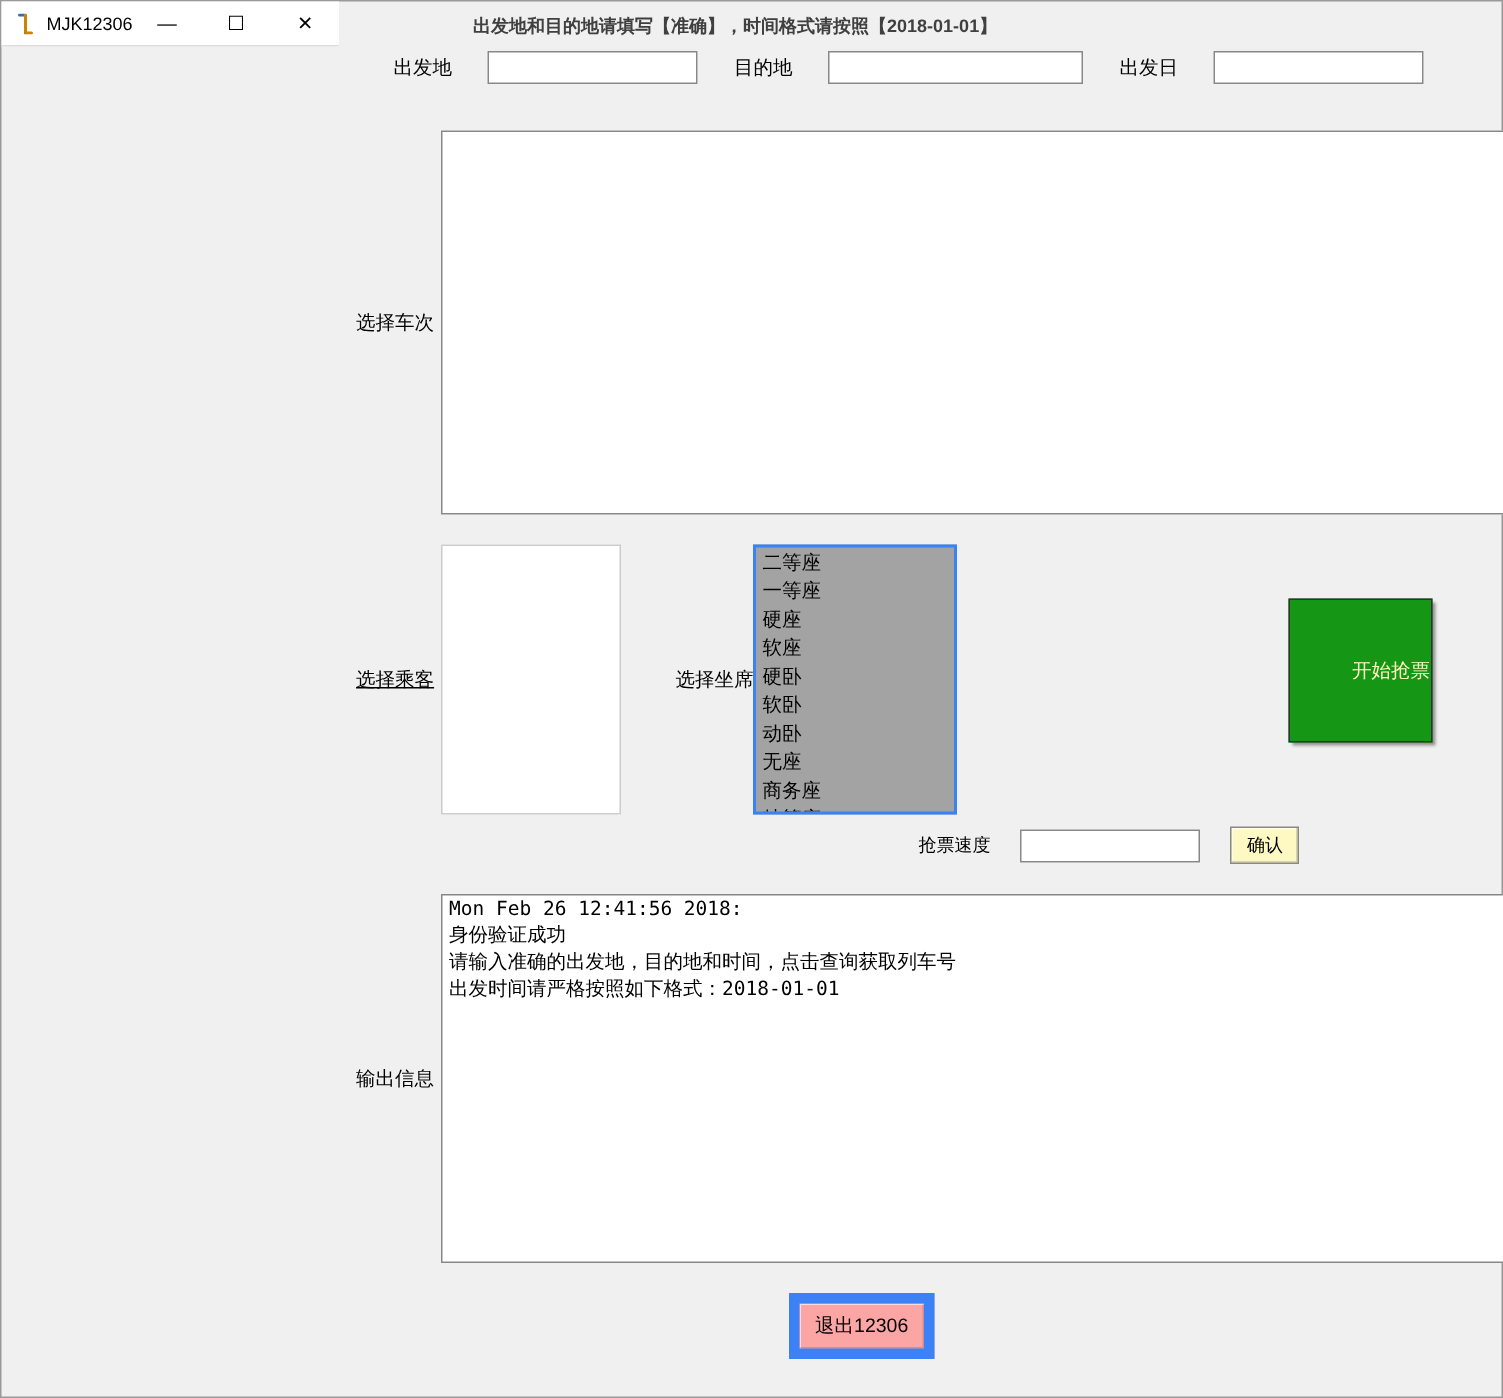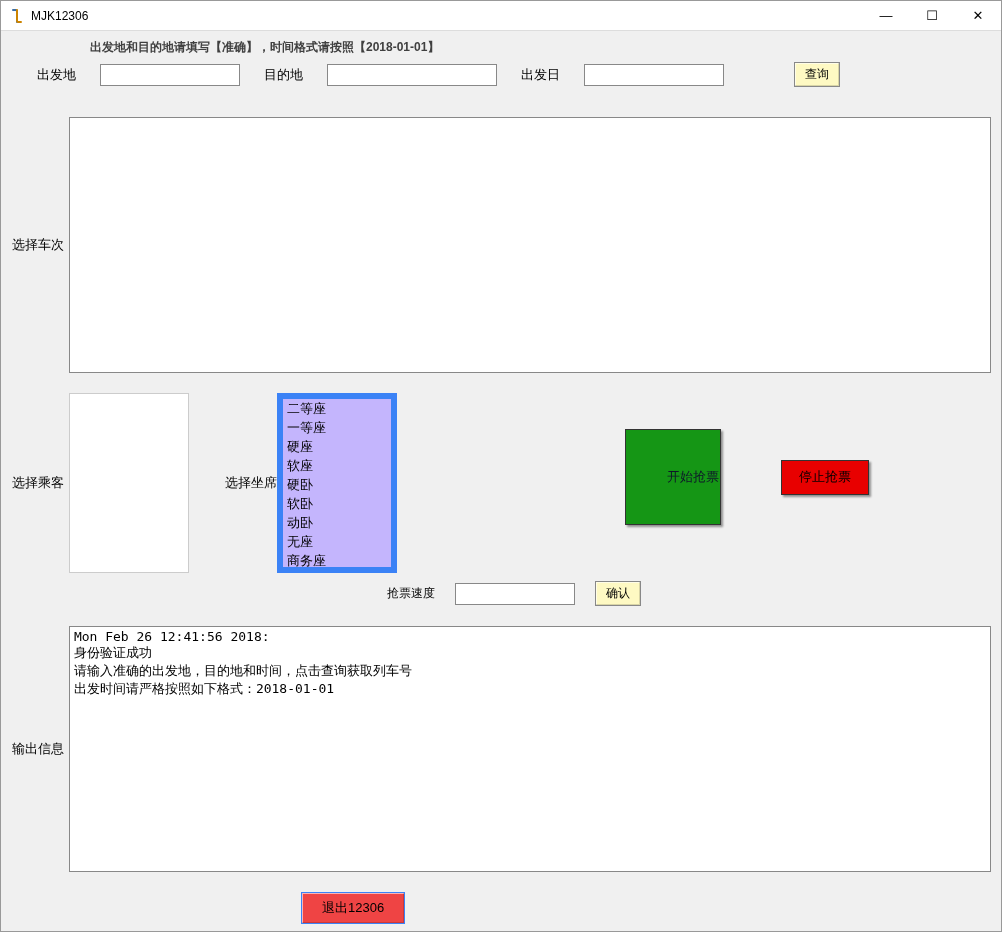--- a/index.html
+++ b/index.html
@@ -11,21 +11,20 @@
       height: 932px;
       overflow: hidden;
       position: relative;
     }
     .window {
       width: 1002px;
       height: 932px;
       background: #f0f0f0;
       border: 1px solid #999;
       display: flex;
-      flex-direction: column;
     }
     .titlebar {
       height: 30px;
       background: #fff;
       display: flex;
       align-items: center;
       padding: 0 0 0 8px;
       border-bottom: 1px solid #ddd;
     }
     .titlebar-icon {
@@ -106,26 +105,26 @@
       gap: 6px;
       margin-bottom: 8px;
     }
     .passenger-box {
       width: 120px;
       height: 180px;
       border: 1px solid #ccc;
       background: #fff;
       margin-left: 0;
     }
-    .passenger-wrap { display:flex; align-items:center; }
+    .passenger-wrap { display:flex; align-items:center;text-decoration:underline; }
     .seat-listbox {
-      width: 120px;
+      width: 136px;
       height: 180px;
-      border: 6px solid #3b82f6;
-      background: #c4b5fd;
+      border: 2px solid #3b82f6;
+      background: #a3a3a3;
       overflow: hidden;
       font-size: 13px;
     }
     .seat-listbox .opt {
       padding: 1px 4px;
       line-height: 17px;
       cursor: default;
     }
     .action-col {
       flex: 1;
@@ -148,21 +147,21 @@
       box-shadow: 2px 2px 2px rgba(0,0,0,0.4);
       display: flex;
       align-items: center;
       justify-content: center;
       font-size: 13px;
       cursor: default;
     }
     .btn-start {
       width: 96px; height: 96px;
       background: #159615;
-      color: #0f172a;
+      color: #fef9c3;
       padding-left: 40px;
     }
     .btn-stop {
       width: 88px; height: 35px;
       background: #e80000;
       color: #000;
     }
     .speed-row {
       display: flex;
       align-items: center;
@@ -180,23 +179,23 @@
       padding: 2px 4px;
       white-space: pre;
       overflow: hidden;
       width: 924px;
     }
     .exit-row {
       margin-top: 18px;
       margin-left: 294px;
     }
     .exit-btn {
-      border: 1px solid #3b82f6;
-      background: #ef4444;
-      padding: 6px 20px;
+      border: 7px solid #3b82f6;
+      background: #fca5a5;
+      padding: 6px 10px;
       font-size: 13px;
       box-shadow: inset -1px -1px 0 rgba(0,0,0,0.15), inset 1px 1px 0 rgba(255,255,255,0.6);
       cursor: default;
     }
     .watermark {
       position: absolute;
       right: 14px;
       bottom: 8px;
       color: rgba(0,0,0,0.18);
       font-family: monospace;

